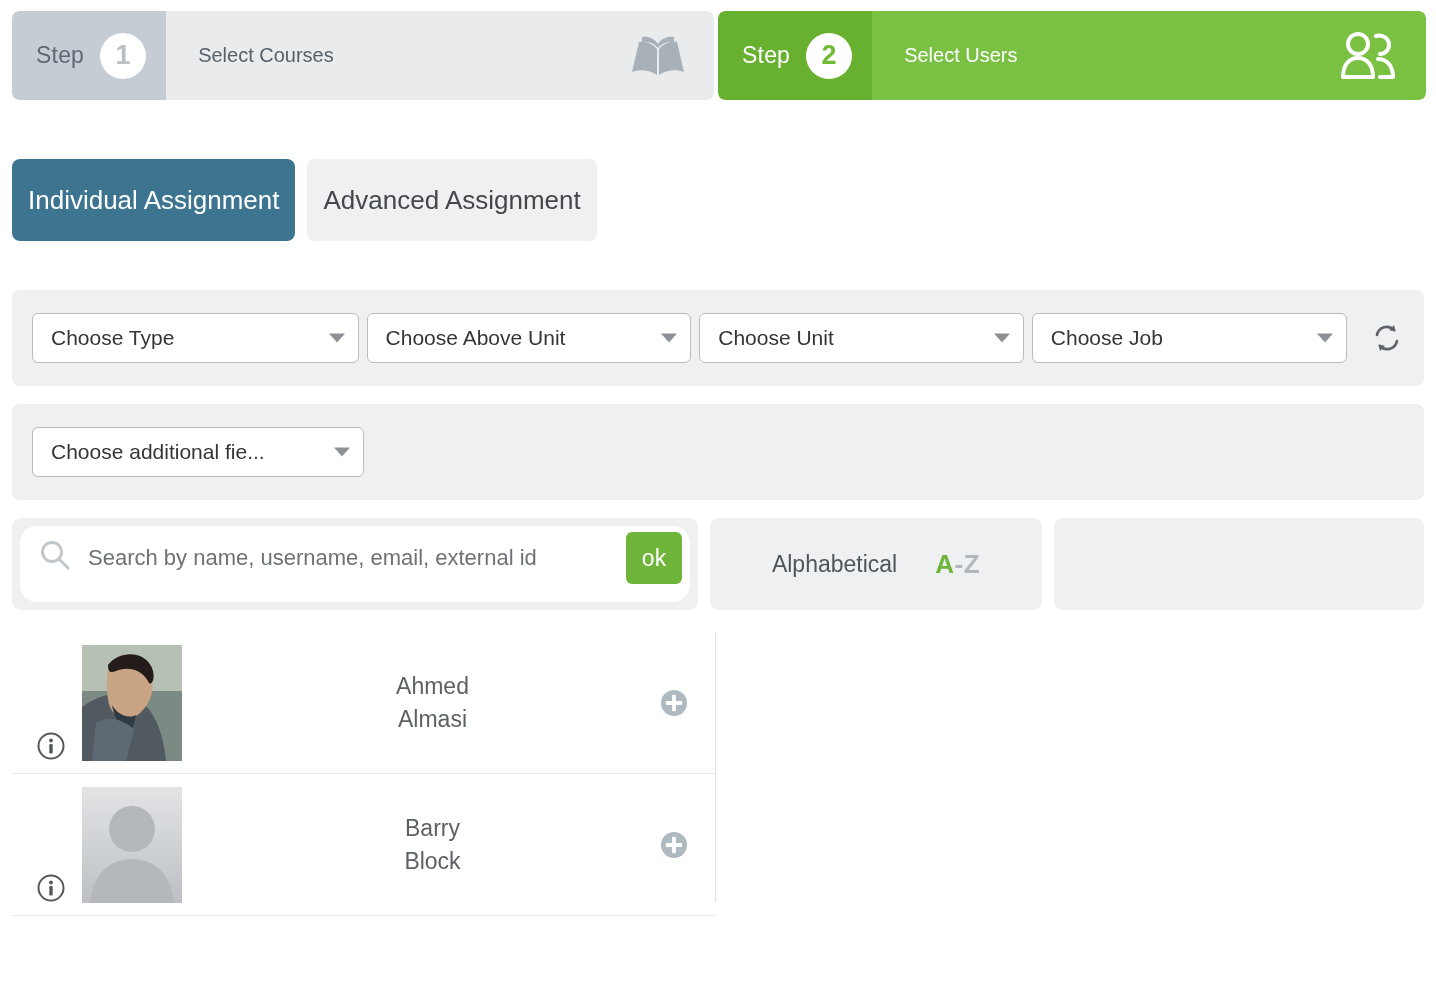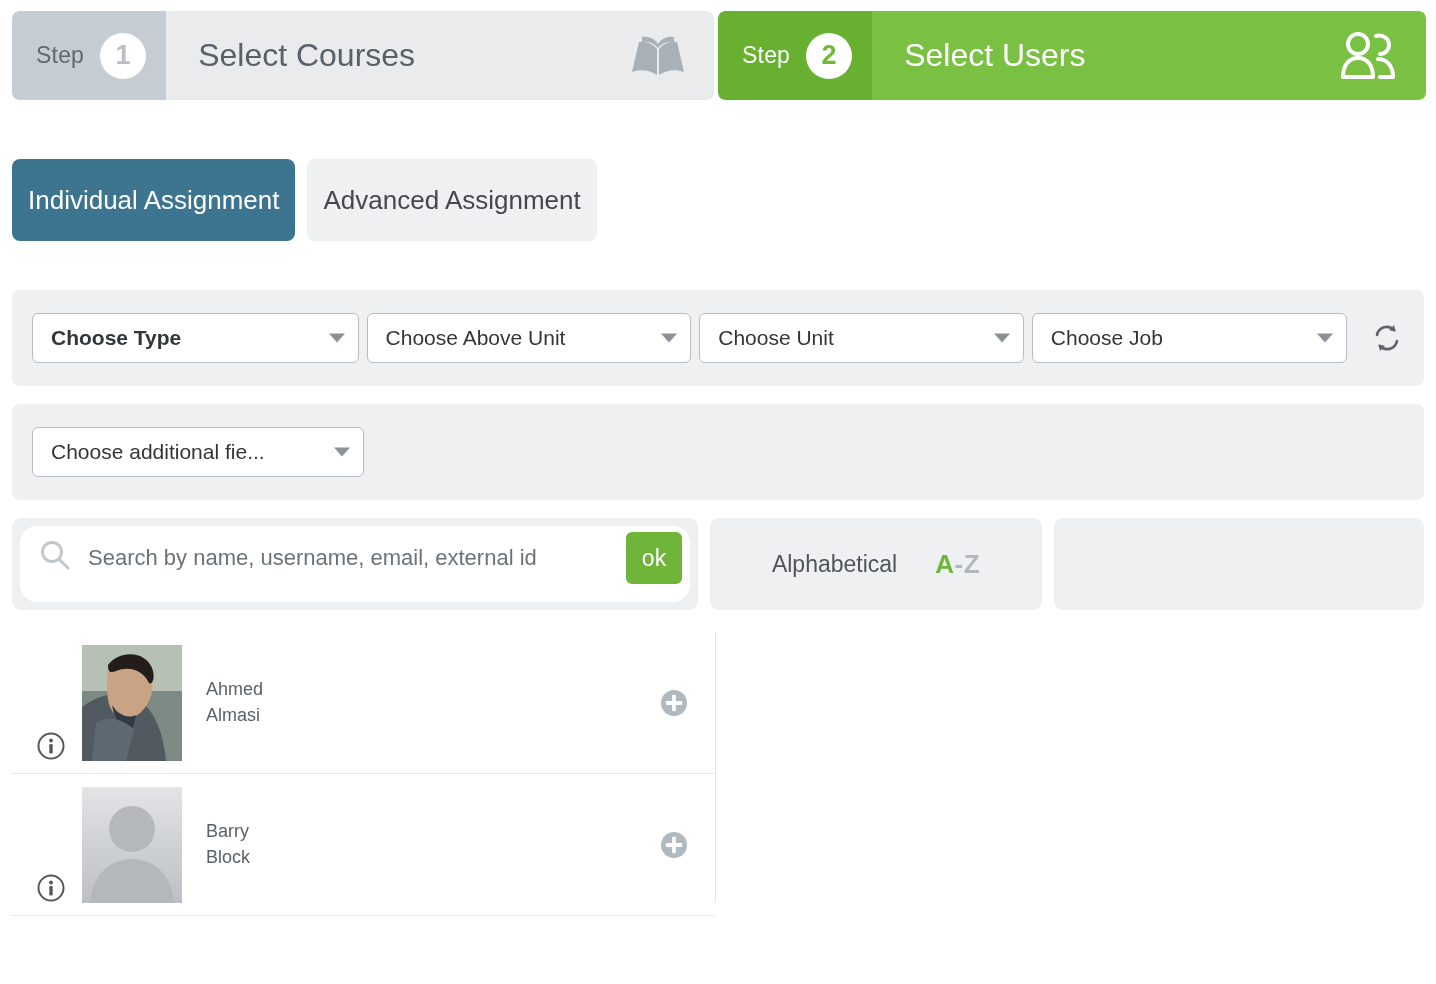--- a/index.html
+++ b/index.html
@@ -56,21 +56,21 @@
 
   .step-body {
     flex: 1 1 auto;
     display: flex; align-items: center;
     padding: 0 28px 0 32px;
     justify-content: space-between;
   }
   .step-1 .step-body { background: #e9ebed; border-radius: 0 7px 7px 0; }
   .step-2 .step-body { background: #7ac043; border-radius: 0 7px 7px 0; }
 
-  .step-title { font-size: 32px; }
+  .step-title { font-size: 20px; }
   .step-1 .step-title { color: #58606a; }
   .step-2 .step-title { color: #ffffff; }
 
   .step-ico { display: flex; align-items: center; }
 
   
   .tabs {
     position: absolute; left: 12px; top: 159px;
     display: flex; gap: 12px;
   }
@@ -112,21 +112,21 @@
     overflow: hidden;
   }
   .sel .caret {
     position: absolute; right: 13px; top: 50%;
     transform: translateY(-50%);
     width: 0; height: 0;
     border-left: 8px solid transparent;
     border-right: 8px solid transparent;
     border-top: 9px solid #8d9196;
   }
-  .sel-type  { width: 332px; font-weight: bold; }
+  .sel-type  { width: 332px; }
   .sel-above { width: 330px; align-items: center; }
   .sel-unit  { width: 330px; }
   .sel-job   { width: 320px; }
   .sel-extra { width: 332px; }
 
   .refresh-btn {
     margin-left: 16px;
     width: 34px; height: 34px;
     display: flex; align-items: center; justify-content: center;
     cursor: pointer;
@@ -226,22 +226,23 @@
     width: 100px; height: 116px;
     margin-left: 12px;
     flex: 0 0 auto;
     overflow: hidden;
     background: #d5d8da;
   }
   .avatar svg, .avatar .ph { display: block; width: 100%; height: 100%; }
   .uname {
     margin-left: 24px;
     flex: 1 1 auto;
-    font-size: 18px; color: #5c6166;
+    font-size: 23px; color: #5c6166;
     line-height: 1.42;
+    text-align: center;
   }
   .add-ico { width: 34px; flex: 0 0 auto; display: flex; align-items: center; }
 </style>
 </head>
 <body>
 
 <div class="page">
 
   <div class="steps">
 

